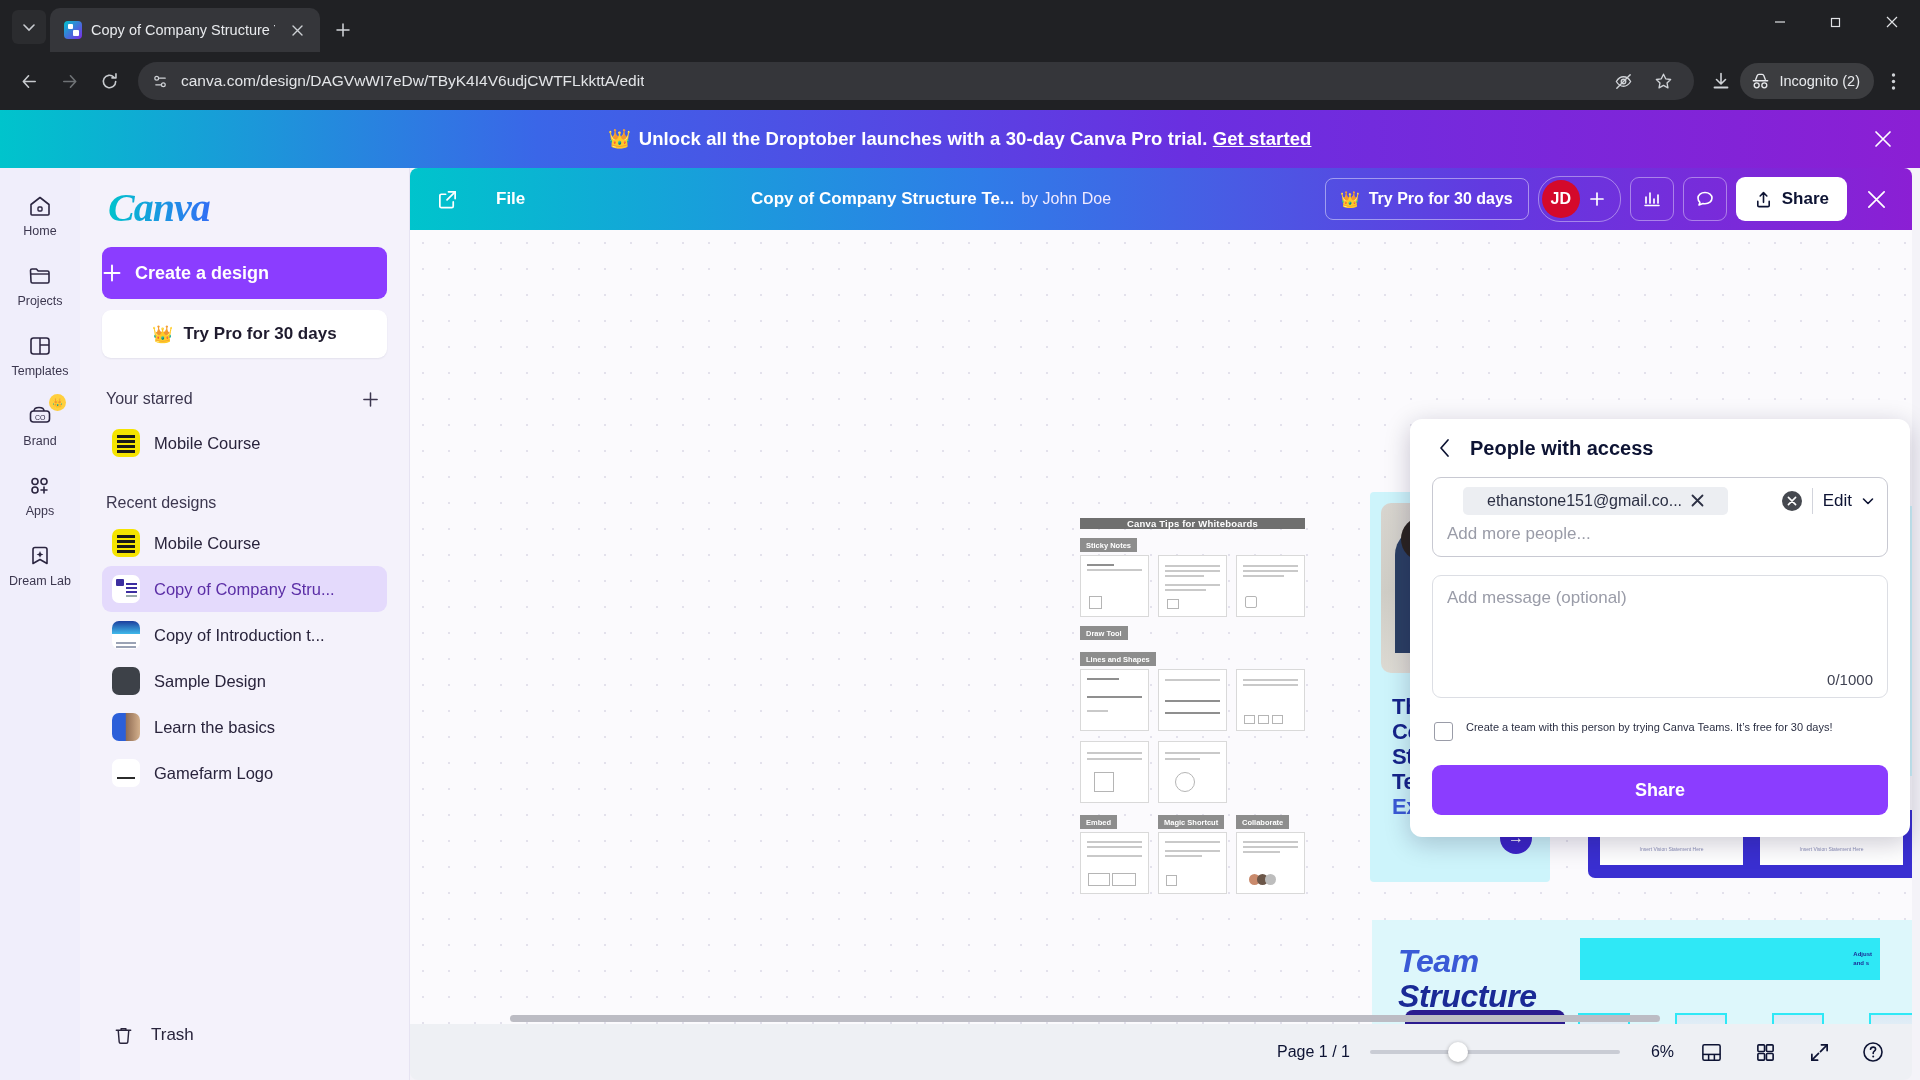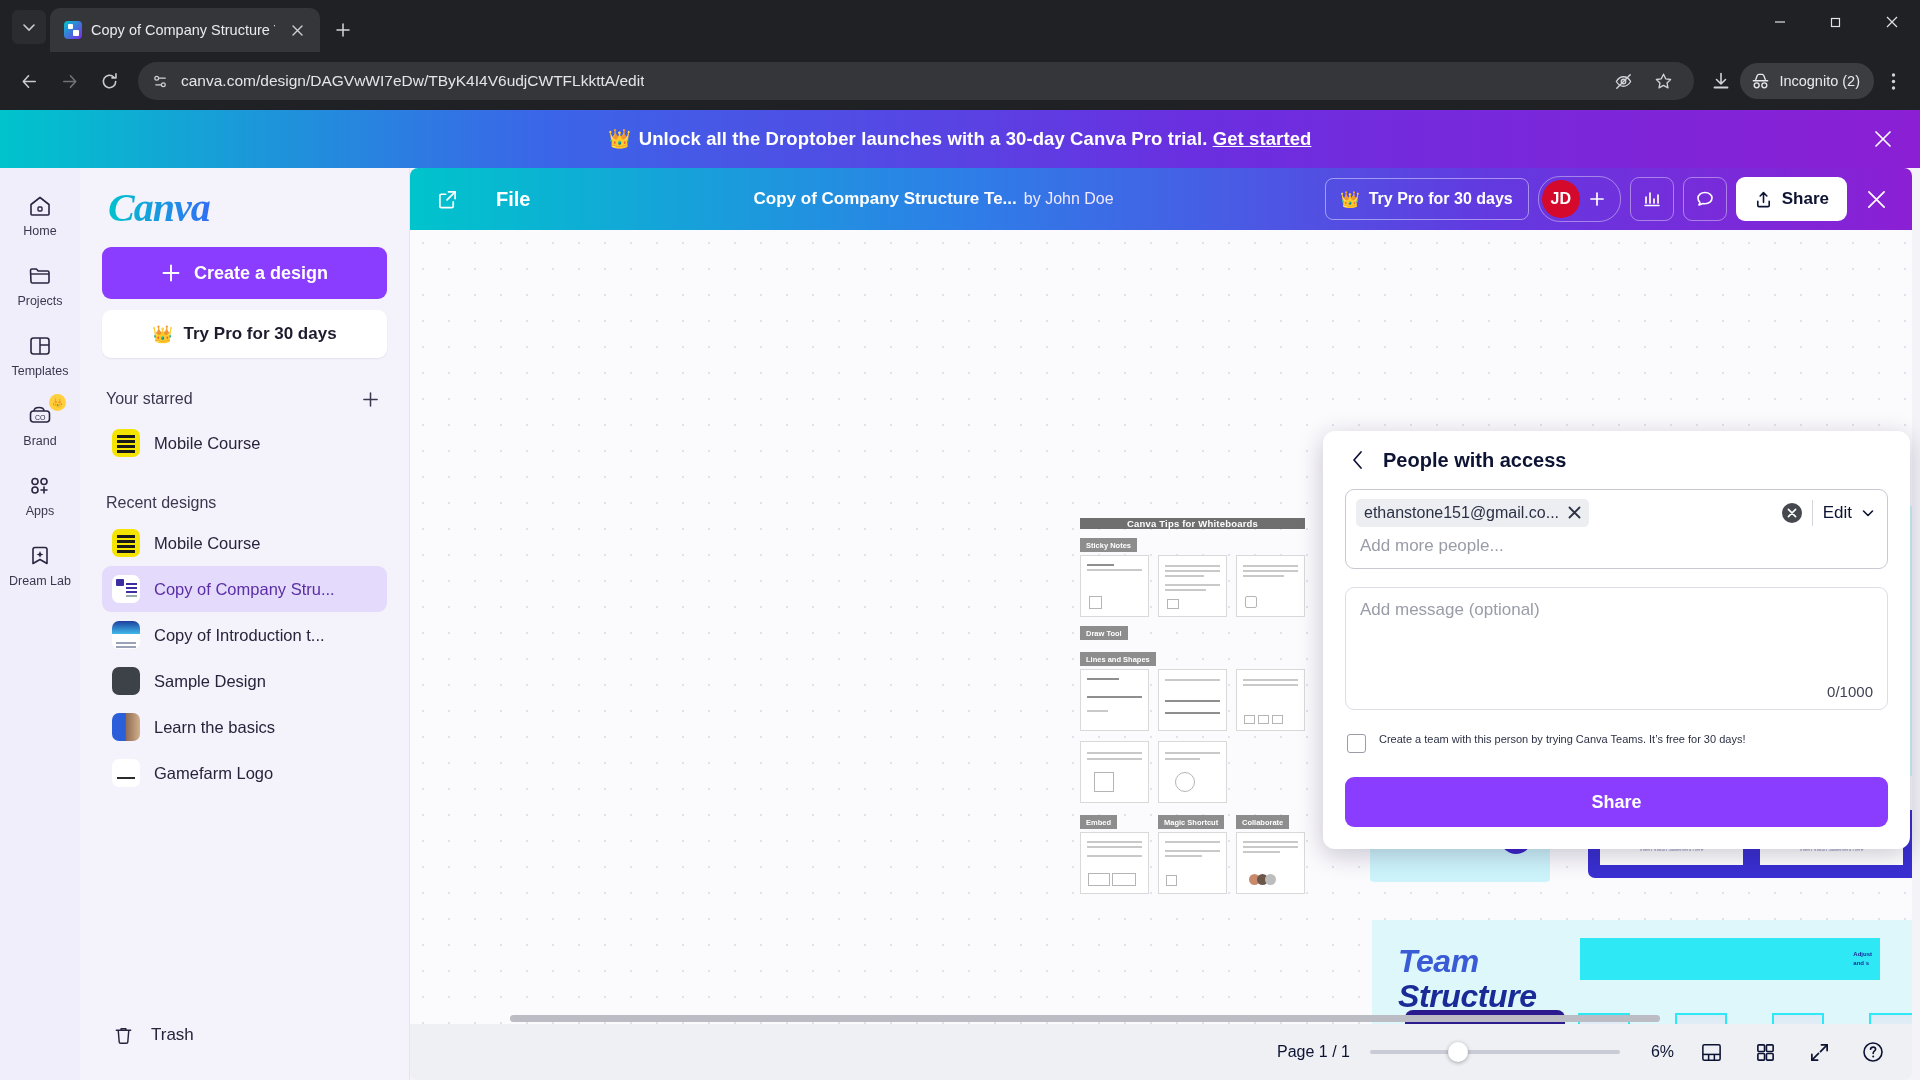--- a/index.html
+++ b/index.html
@@ -94,21 +94,21 @@
   .rail-lbl { font-size: 12.5px; color: #3c374f; }
   .rail-crown { position: absolute; top: 2px; right: 10px; width: 17px; height: 17px; border-radius: 50%; background: #ffcf3e; display: flex; align-items: center; justify-content: center; font-size: 9px; }
 
   
   .sidebar { width: 330px; background: #f4f2fb; flex: 0 0 330px; display: flex; flex-direction: column; padding: 0 22px; border-right: 1px solid #e6e3f2; }
   .canva-logo { font-family: "Liberation Serif", serif; font-style: italic; font-weight: 700; font-size: 40px; margin: 16px 0 16px 6px;
     background: linear-gradient(90deg,#00c4cc 0%,#3d5afe 45%,#7d2ae8 100%);
     -webkit-background-clip: text; background-clip: text; color: transparent; letter-spacing: -1px; }
   .create-btn {
     height: 52px; border-radius: 9px; background: #8b3dff; color: #fff; font-size: 18px; font-weight: 700;
-    display: flex; align-items: center; justify-content: center; gap: 13px;
+    display: flex; align-items: center; gap: 13px;
   }
   .trypro-btn {
     height: 48px; border-radius: 9px; background: #fff; color: #1f1b2e; font-size: 17px; font-weight: 600;
     display: flex; align-items: center; justify-content: center; gap: 10px; margin-top: 11px;
     box-shadow: 0 1px 2px rgba(20,10,50,.07);
   }
   .sb-section { display: flex; align-items: center; justify-content: space-between; margin: 28px 4px 8px; }
   .sb-section-title { font-size: 16px; color: #3c374f; }
   .sb-add { width: 26px; height: 26px; display: flex; align-items: center; justify-content: center; color: #3c374f; }
   .sb-item { height: 46px; display: flex; align-items: center; gap: 14px; padding: 0 10px; border-radius: 9px; }
@@ -139,21 +139,21 @@
   
   .editor { flex: 1; position: relative; background: #f4f3f8; padding: 0 8px 0 0; }
   .editor-inner { position: absolute; left: 0; top: 0; right: 8px; bottom: 0; display: flex; flex-direction: column; }
   .ed-topbar {
     height: 62px; flex: 0 0 62px;
     background: linear-gradient(90deg,#00c4cc 0%,#2f7ce8 38%,#6339e0 72%,#8b1fd4 100%);
     display: flex; align-items: center; padding: 0 16px 0 18px; gap: 18px;
     border-radius: 8px 8px 0 0;
   }
   .ed-ico-btn { width: 38px; height: 38px; display: flex; align-items: center; justify-content: center; color: #fff; border-radius: 7px; flex: 0 0 38px; }
-  .ed-file { color: #fff; font-size: 20px; font-weight: 600; padding: 7px 12px; border-radius: 7px; }
+  .ed-file { color: #fff; font-size: 17px; font-weight: 600; padding: 7px 12px; border-radius: 7px; }
   .ed-center { flex: 1; display: flex; align-items: center; justify-content: center; gap: 7px; min-width: 0; }
   .ed-title { color: #fff; font-size: 17px; font-weight: 600; white-space: nowrap; overflow: hidden; text-overflow: ellipsis; max-width: 290px; }
   .ed-by { color: #f0eaff; font-size: 16px; white-space: nowrap; }
   .ed-right { display: flex; align-items: center; gap: 9px; }
   .ed-trypro {
     height: 42px; border: 1px solid rgba(255,255,255,.45); border-radius: 8px; color: #fff;
     font-size: 16px; font-weight: 700; display: flex; align-items: center; gap: 8px; padding: 0 15px;
   }
   .avatar-group { display: flex; align-items: center; border: 1px solid rgba(255,255,255,.4); border-radius: 22px; padding: 3px 8px 3px 3px; gap: 2px; }
   .avatar { width: 38px; height: 38px; border-radius: 50%; background: #d4092b; color: #fff; font-size: 16px; font-weight: 700; display: flex; align-items: center; justify-content: center; }
@@ -227,30 +227,30 @@
   .botbar { height: 56px; flex: 0 0 56px; background: #eef0f4; display: flex; align-items: center; justify-content: flex-end; padding: 0 22px; gap: 20px; border-radius: 0 0 8px 8px; }
   .page-ind { font-size: 16px; color: #0d1333; }
   .slider { width: 250px; height: 18px; position: relative; display: flex; align-items: center; }
   .slider-track { position: absolute; left: 0; right: 0; height: 4px; background: #c9ccd4; border-radius: 2px; }
   .slider-knob { position: absolute; left: 78px; width: 20px; height: 20px; border-radius: 50%; background: #fff; box-shadow: 0 1px 4px rgba(0,0,0,.32); }
   .zoom-val { font-size: 16px; color: #0d1333; min-width: 34px; text-align: right; }
   .bot-ico { width: 34px; height: 34px; display: flex; align-items: center; justify-content: center; color: #0d1333; }
 
   
   .share-panel {
-    position: absolute; right: 10px; top: 263px; width: 587px;
+    position: absolute; right: 10px; top: 251px; width: 500px;
     background: #fff; border-radius: 12px; box-shadow: 0 6px 26px rgba(20,10,50,.22);
     padding: 16px 22px 22px; z-index: 40;
   }
   .sp-head { display: flex; align-items: center; gap: 12px; margin-bottom: 16px; }
   .sp-back { width: 26px; height: 26px; display: flex; align-items: center; justify-content: center; color: #0d1333; font-size: 20px; }
   .sp-title { font-size: 20px; font-weight: 700; color: #0d1333; }
   .sp-input-box { border: 1px solid #c8c9d2; border-radius: 9px; padding: 9px 10px 12px; }
   .sp-chip-row { display: flex; align-items: center; gap: 10px; }
-  .sp-chip { background: #eceef2; border-radius: 5px; display: flex; align-items: center; gap: 9px; padding: 5px 8px; max-width: 272px; }
+  .sp-chip { background: #eceef2; border-radius: 5px; display: flex; align-items: center; gap: 9px; padding: 5px 24px; max-width: 272px; margin-left: 20px; }
   .sp-chip-txt { font-size: 16px; color: #2c3044; white-space: nowrap; overflow: hidden; text-overflow: ellipsis; }
   .sp-chip-x { color: #2c3044; font-size: 15px; }
   .sp-clear { width: 20px; height: 20px; border-radius: 50%; background: #45484f; color: #fff; font-size: 12px; display: flex; align-items: center; justify-content: center; margin-left: auto; }
   .sp-div { width: 1px; height: 26px; background: #d2d4dc; }
   .sp-perm { display: flex; align-items: center; gap: 9px; font-size: 17px; color: #0d1333; padding-right: 2px; }
   .sp-addmore { font-size: 17px; color: #9a9ca8; margin-top: 9px; padding-left: 4px; }
   .sp-msg { margin-top: 18px; border: 1px solid #dcdee4; border-radius: 9px; height: 123px; position: relative; padding: 12px 14px; }
   .sp-msg-ph { font-size: 17px; color: #9a9ca8; }
   .sp-count { position: absolute; right: 14px; bottom: 9px; font-size: 15px; color: #3f4252; }
   .sp-check-row { display: flex; gap: 13px; margin-top: 22px; padding-left: 2px; }

